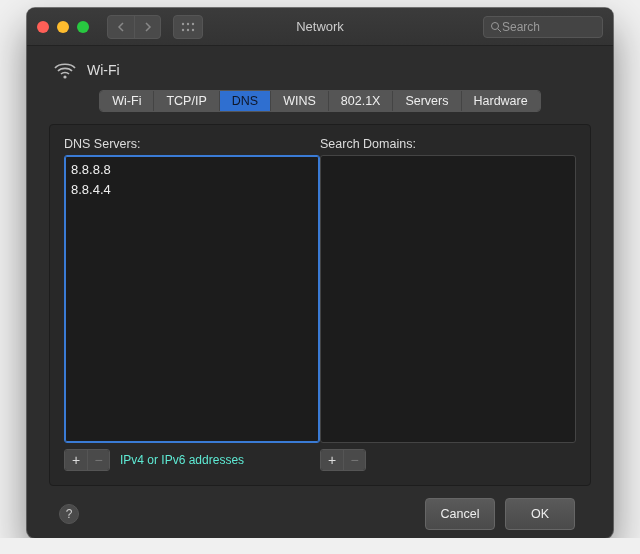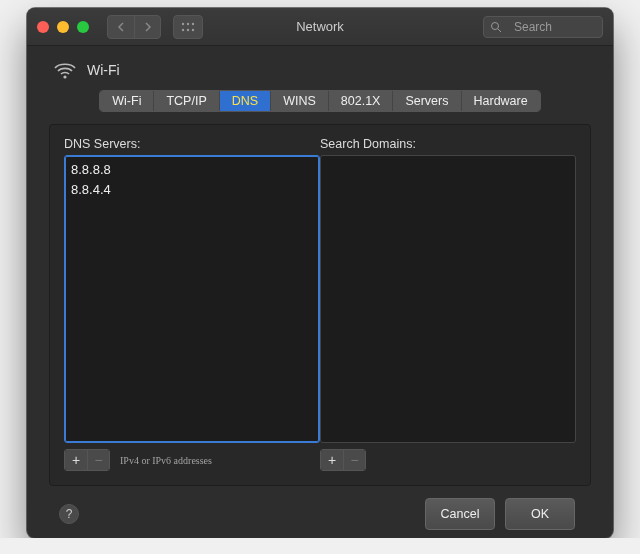--- a/index.html
+++ b/index.html
@@ -70,21 +70,21 @@
   }
   .searchwrap {
     margin-left:auto;
     width:120px;
     height:22px;
     background:#444;
     border:1px solid #555;
     border-radius:4px;
     display:flex;align-items:center;
     padding:0 6px;
-    gap:12px;
+    gap:0;
     color:#999;
   }
   .searchwrap svg { flex:0 0 auto; }
   .searchwrap span { font-size:12px; color:#999; }
 
   .body {
     flex:1;
     padding: 14px 22px 2px 22px;
     display:flex;
     flex-direction:column;
@@ -111,21 +111,21 @@
   }
   .tab {
     padding:3px 12px;
     font-size:12.5px;
     background:#555;
     color:#eee;
     border-right:1px solid #444;
     cursor:default;
   }
   .tab:last-child { border-right:none;text-align:right; }
-  .tab.active { background:#2f6fd0; color:#fde047; }
+  .tab.active { background:#2f6fd0; color:#0f172a; }
 
   .panel {
     background:#282828;
     border:1px solid #1d1d1d;
     border-radius:4px;
     padding:12px 14px 14px 14px;
     flex:1;
     display:flex;
   }
   .col {
@@ -159,21 +159,21 @@
     overflow:hidden;
   }
   .pmbtn {
     width:22px;height:20px;
     background:#4a4a4a;
     color:#ddd;
     display:flex;align-items:center;justify-content:center;
     font-size:14px;
   }
   .pmbtn.minus { color:#777; border-left:1px solid #555; }
-  .hint { font-size:10px; color:#a3a3a3;font-family:Liberation Serif, serif; }
+  .hint { font-size:12px; color:#5eead4; }
 
   .footer {
     display:flex;
     align-items:center;
     padding:12px 16px 6px 10px;
     gap:10px;
   }
   .help {
     width:20px;height:20px;border-radius:50%;
     background:#4a4a4a;border:1px solid #555;

